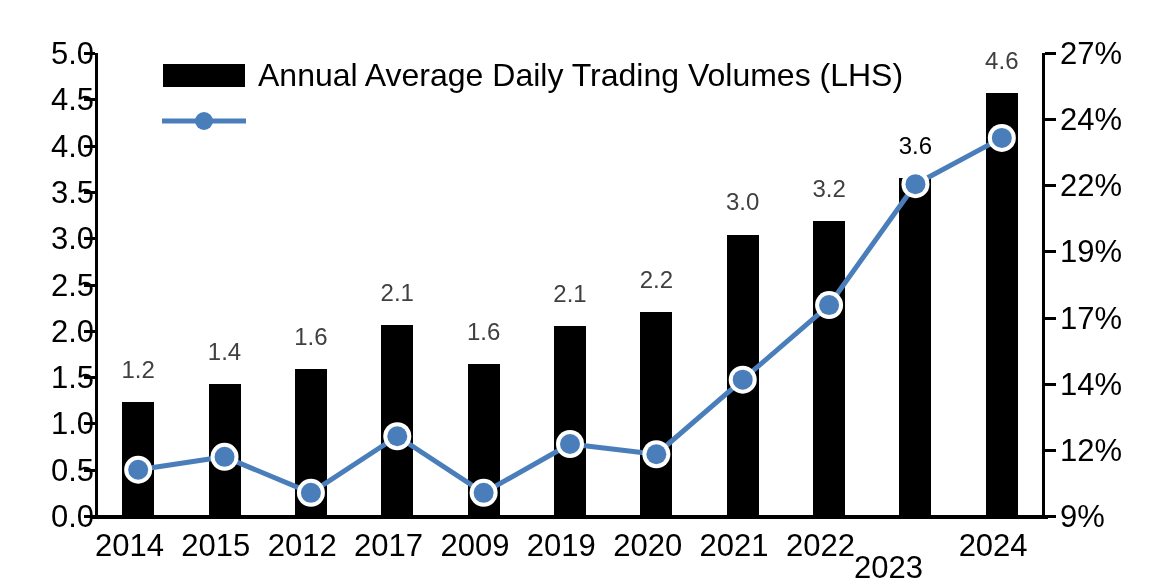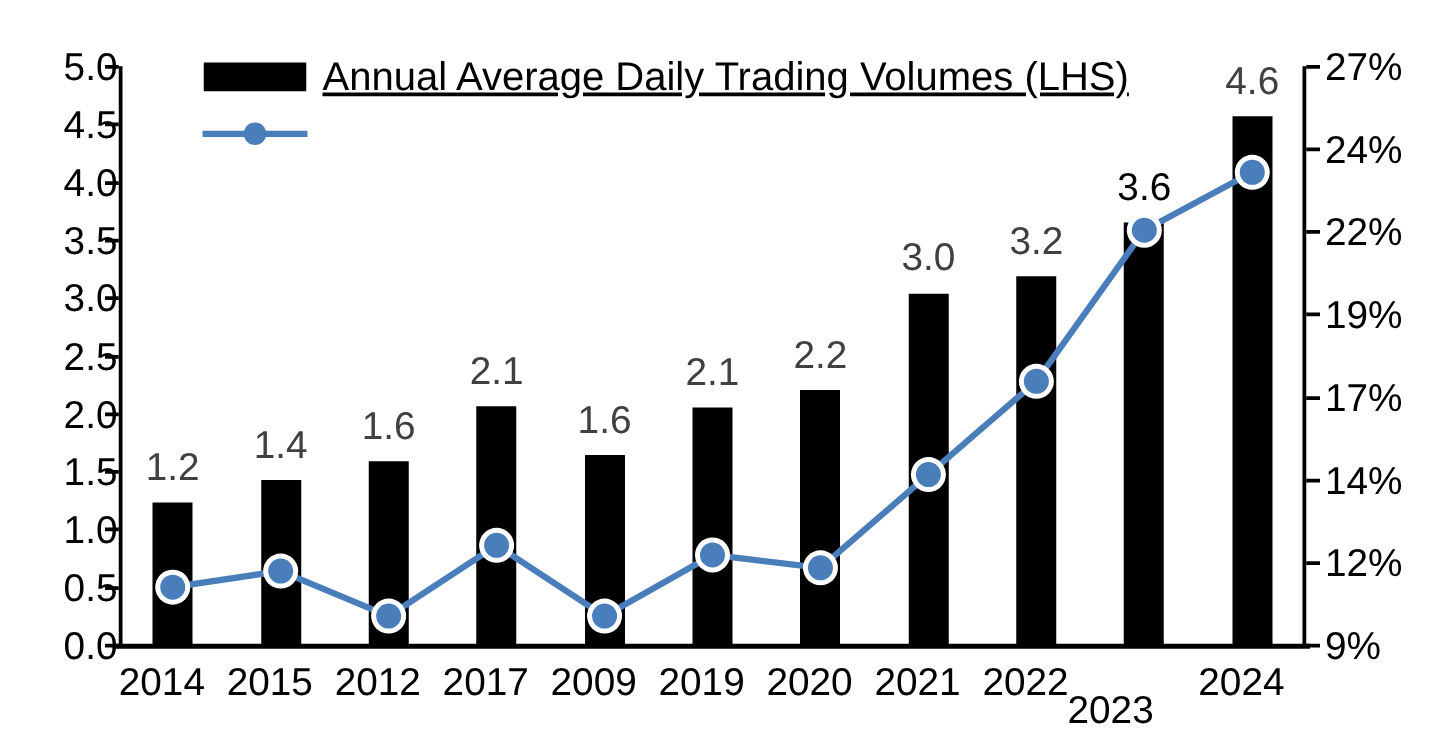--- a/index.html
+++ b/index.html
@@ -63,39 +63,39 @@
   }
 
   
   .bar {
     position: absolute;
     background: #000000;
     bottom: 0;
   }
   .bar-label {
     position: absolute;
-    font-size: 31px;
+    font-size: 24px;
     color: #404040;
     text-align: center;
     line-height: 1;
     white-space: nowrap;
   }
 
   
   .line-svg {
     position: absolute;
     left: 0; top: 0;
     width: 1152px; height: 584px;
     pointer-events: none;
   }
 
   
   .legend {
     position: absolute;
-    left: 160px; top: 38px; text-decoration: underline;
+    left: 160px; top: 52px;
   }
   .legend-row {
     display: flex;
     align-items: center;
     height: 46px;
   }
   .legend-key {
     width: 88px;
     display: flex;
     align-items: center;

